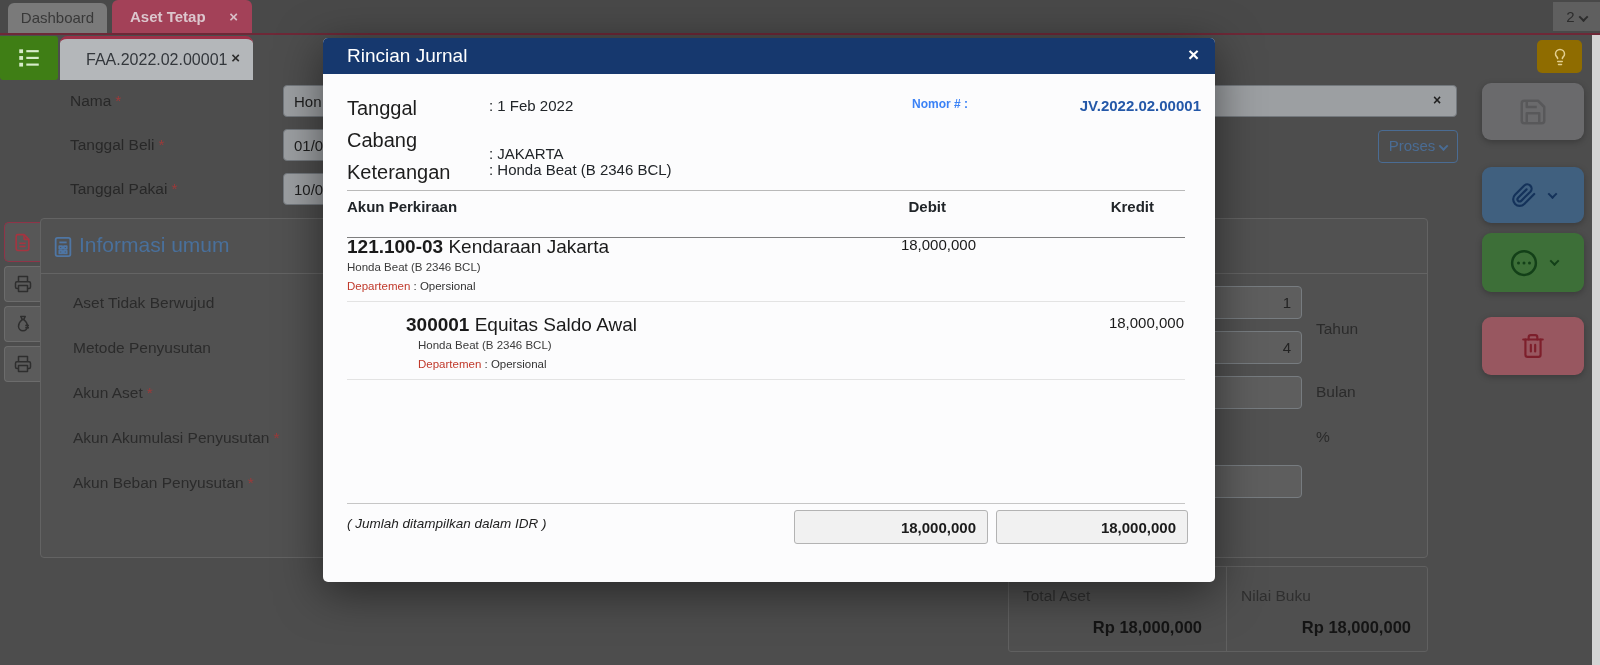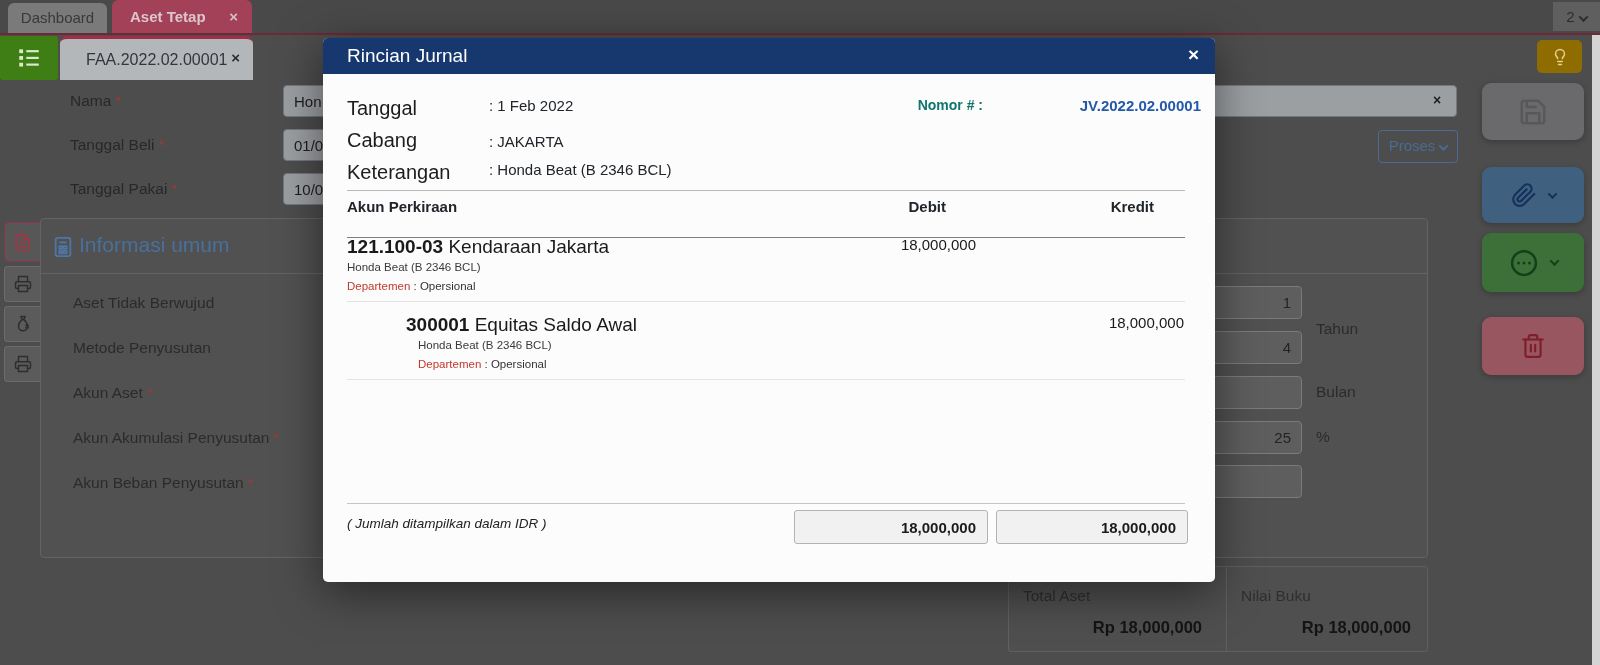--- a/index.html
+++ b/index.html
@@ -81,21 +81,21 @@
 
   
   .modal { position:absolute; left:323px; top:38px; width:892px; height:544px; background:#fcfcfd;
     border-radius:5px; box-shadow:0 10px 45px rgba(0,0,0,.5); color:#212529; }
   .modal-header { position:absolute; left:0; top:0; width:100%; height:36px; background:#16386e;
     border-radius:5px 5px 0 0; }
   .modal-title { position:absolute; left:24px; top:0; line-height:36px; color:#ffffff; font-size:19px; }
   .modal-close { position:absolute; right:16px; top:0; line-height:34px; color:#ffffff; font-size:19px; font-weight:700; cursor:default; }
   .m-label { position:absolute; left:24px; font-weight:400; font-size:20px; color:#1d1d1d; }
   .m-value { position:absolute; left:166px; font-size:15px; color:#212529; }
-  .m-nomor-label { position:absolute; right:232px; font-weight:700; font-size:14px; color:#0f766e; }
+  .m-nomor-label { position:absolute; right:247px; font-weight:700; font-size:12px; color:#3b82f6; }
   .m-nomor-value { position:absolute; right:14px; font-size:15px; font-weight:700; color:#2458a8; }
   .thead { position:absolute; left:24px; right:30px; top:152px; height:48px;
     border-top:1px solid #b9b9b9; border-bottom:1px solid #7e7e7e; }
   .thead .c1 { position:absolute; left:0; line-height:32px; font-weight:700; font-size:15px; }
   .col-debit { position:absolute; right:239px; }
   .col-kredit { position:absolute; right:31px; }
   .thead .hnum { line-height:32px; font-weight:700; font-size:15px; }
   .m-sep { position:absolute; left:24px; right:30px; height:1px; background:#e3e3e3; }
   .rmain { font-size:19px; color:#1a1a1a; position:absolute; }
   .rmain b { font-weight:700; }
@@ -286,21 +286,20 @@
     <div class="pfield" style="top:255px;">
       <span>Akun Beban Penyusutan</span><span class="req">*</span>
     </div>
   </div>
 
   <input class="rinp" style="top: 286px;" value="1">
   <input class="rinp" style="top: 331px;" value="4">
   <span class="runit" style="top:320px;">Tahun</span>
   <input class="rinp" style="top: 376px;" value="">
   <span class="runit" style="top:383px;">Bulan</span>
-  <input class="rinp" style="top: 421px;" value="25">
   <span class="runit" style="top:428px;">%</span>
   <input class="rinp" style="top: 465px;" value="">
 
   <div class="totals">
     <div class="vline"></div>
     <span class="tlabel" style="left:14px;">Total Aset</span>
     <span class="tval" style="right:225px;">Rp 18,000,000</span>
     <span class="tlabel" style="left:232px;">Nilai Buku</span>
     <span class="tval" style="right:16px;">Rp 18,000,000</span>
   </div>
@@ -312,21 +311,21 @@
       <span class="modal-title">Rincian Jurnal</span>
       <span class="modal-close">×</span>
     </div>
 
     <span class="m-label" style="top:59px;">Tanggal</span>
     <span class="m-value" style="top:59px;">: 1 Feb 2022</span>
     <span class="m-nomor-label" style="top:59px;">Nomor # :</span>
     <span class="m-nomor-value" style="top:59px;">JV.2022.02.00001</span>
 
     <span class="m-label" style="top:91px;">Cabang</span>
-    <span class="m-value" style="top:95px;">: JAKARTA</span>
+    <span class="m-value" style="top:107px;">: JAKARTA</span>
 
     <span class="m-label" style="top:123px;">Keterangan</span>
     <span class="m-value" style="top:123px;">: Honda Beat (B 2346 BCL)</span>
 
     <div class="thead">
       <span class="c1">Akun Perkiraan</span>
       <span class="hnum col-debit">Debit</span>
       <span class="hnum col-kredit">Kredit</span>
     </div>
 

